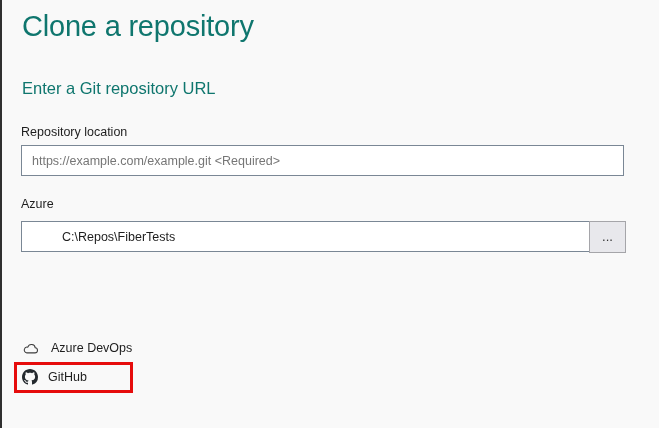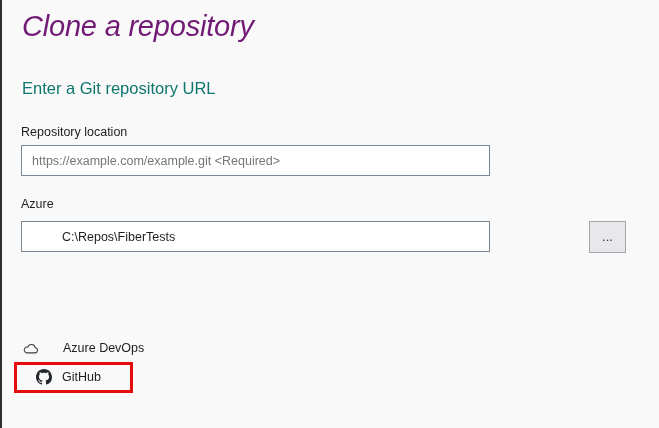--- a/index.html
+++ b/index.html
@@ -12,37 +12,36 @@
     color:#1e1e1e;
   }
   .page{
     position:absolute; inset:0;
     border-left:2px solid #2f2f2f;
     background:#f9f9f9;
   }
   .page-title{
     position:absolute; left:20px; top:10px;
     font-size:29px; font-weight:300; letter-spacing:-0.2px;
-    color:#701a75;
-    font-style:italic;
+    color:#0f766e;
   }
   .section-heading{
     position:absolute; left:20px;
     font-size:16.5px; font-weight:400; color:#0f766e;
   }
   .h-url{ top:79px; }
   .h-browse{ top:305px; }
   .field-label{
     position:absolute; left:19px;
     font-size:12.5px; color:#1e1e1e;
   }
   .l-repo{ top:125px; }
   .l-path{ top:197px; }
   .text-input{
-    position:absolute; left:19px; width:469px; height:31px;
+    position:absolute; left:19px; width:603px; height:31px;
     border:1px solid #7a8795; background:#ffffff;
     font-family:"Liberation Sans", sans-serif;
     font-size:12.5px; color:#1e1e1e;
     padding:0 10px; outline:none;
   }
   .text-input::placeholder{ color:#767676; opacity:1; }
   .in-url{ top:145px; }
   .in-path{ top:221px;padding-left:40px; }
   .browse-btn{
     position:absolute; left:587px; top:221px; width:37px; height:32px;
@@ -50,22 +49,22 @@
     font-family:"Liberation Sans", sans-serif;
     font-size:13px; color:#333; line-height:20px;
     cursor:pointer;
   }
   .provider-row{
     position:absolute;
     display:flex; align-items:center;
     font-size:12.5px; color:#1e1e1e;
     cursor:pointer; white-space:nowrap;
   }
-  .row-azure{ left:20px; top:341px; gap:23px; }
-  .row-github{ left:34px; top:369px; gap:10px;text-align:center; }
+  .row-azure{ left:20px; top:341px; gap:11px; }
+  .row-github{ left:20px; top:369px; gap:10px;text-align:center; }
   .provider-row .icon{ display:flex; align-items:center; }
   .highlight-rect{
     position:absolute; left:12px; top:362px; width:119px; height:31px;
     border:3px solid #e60c0c;
     pointer-events:none;
   }
 </style>
 </head>
 <body>
 

